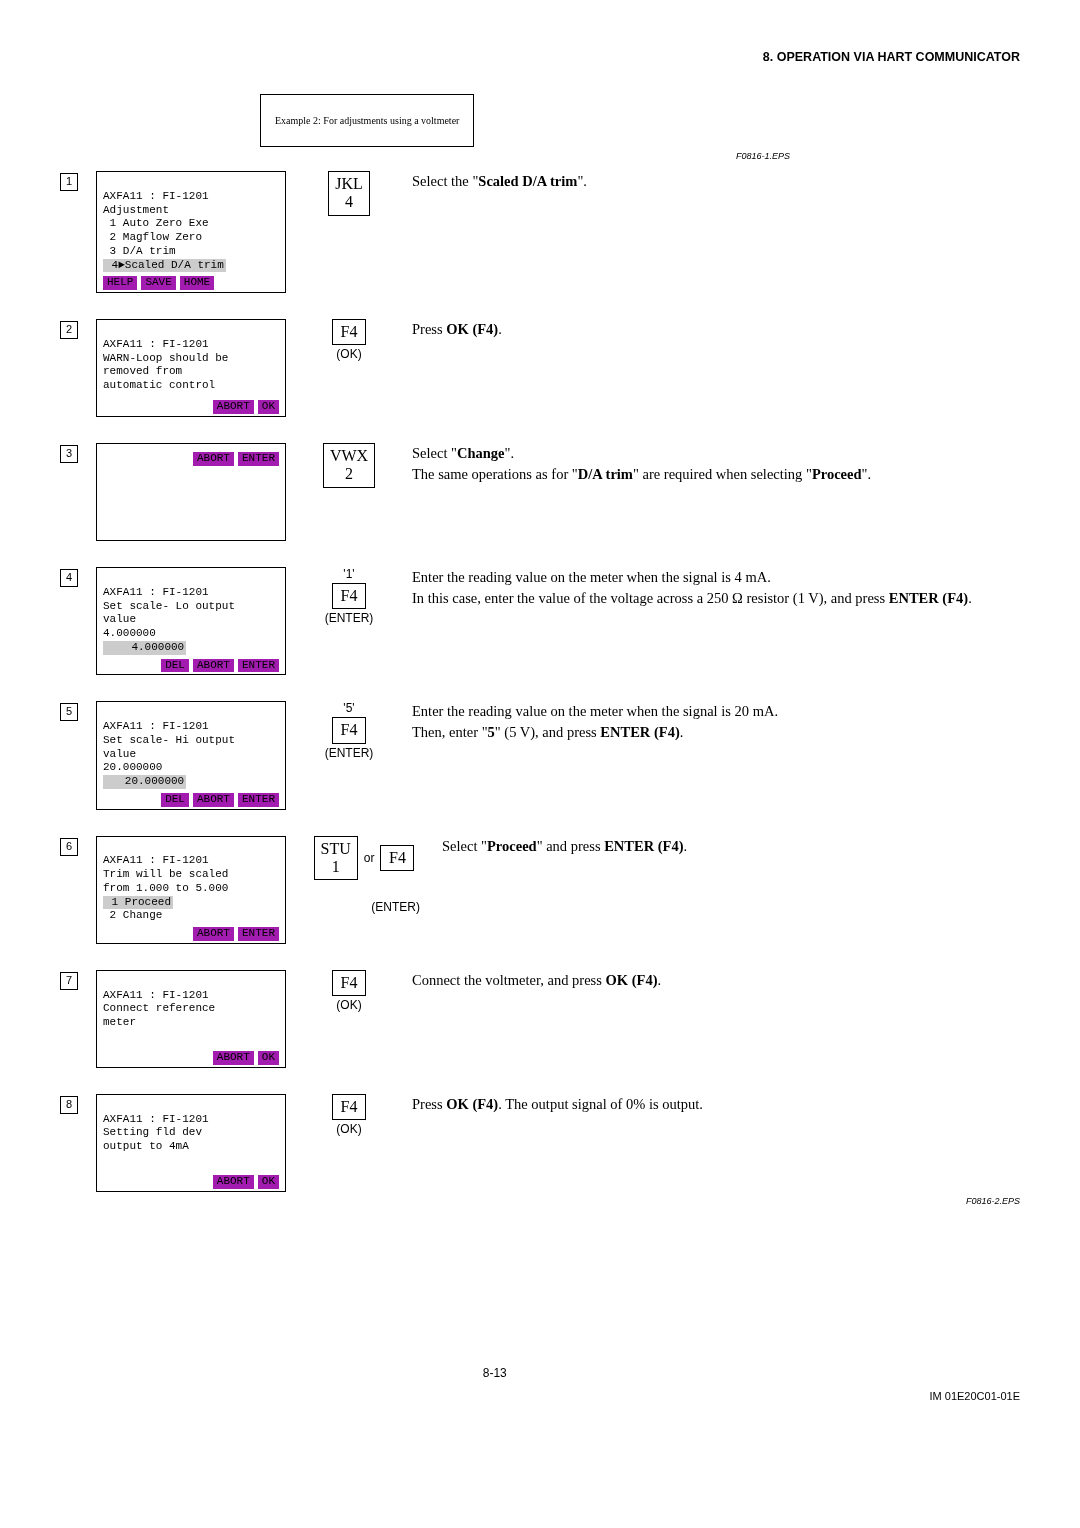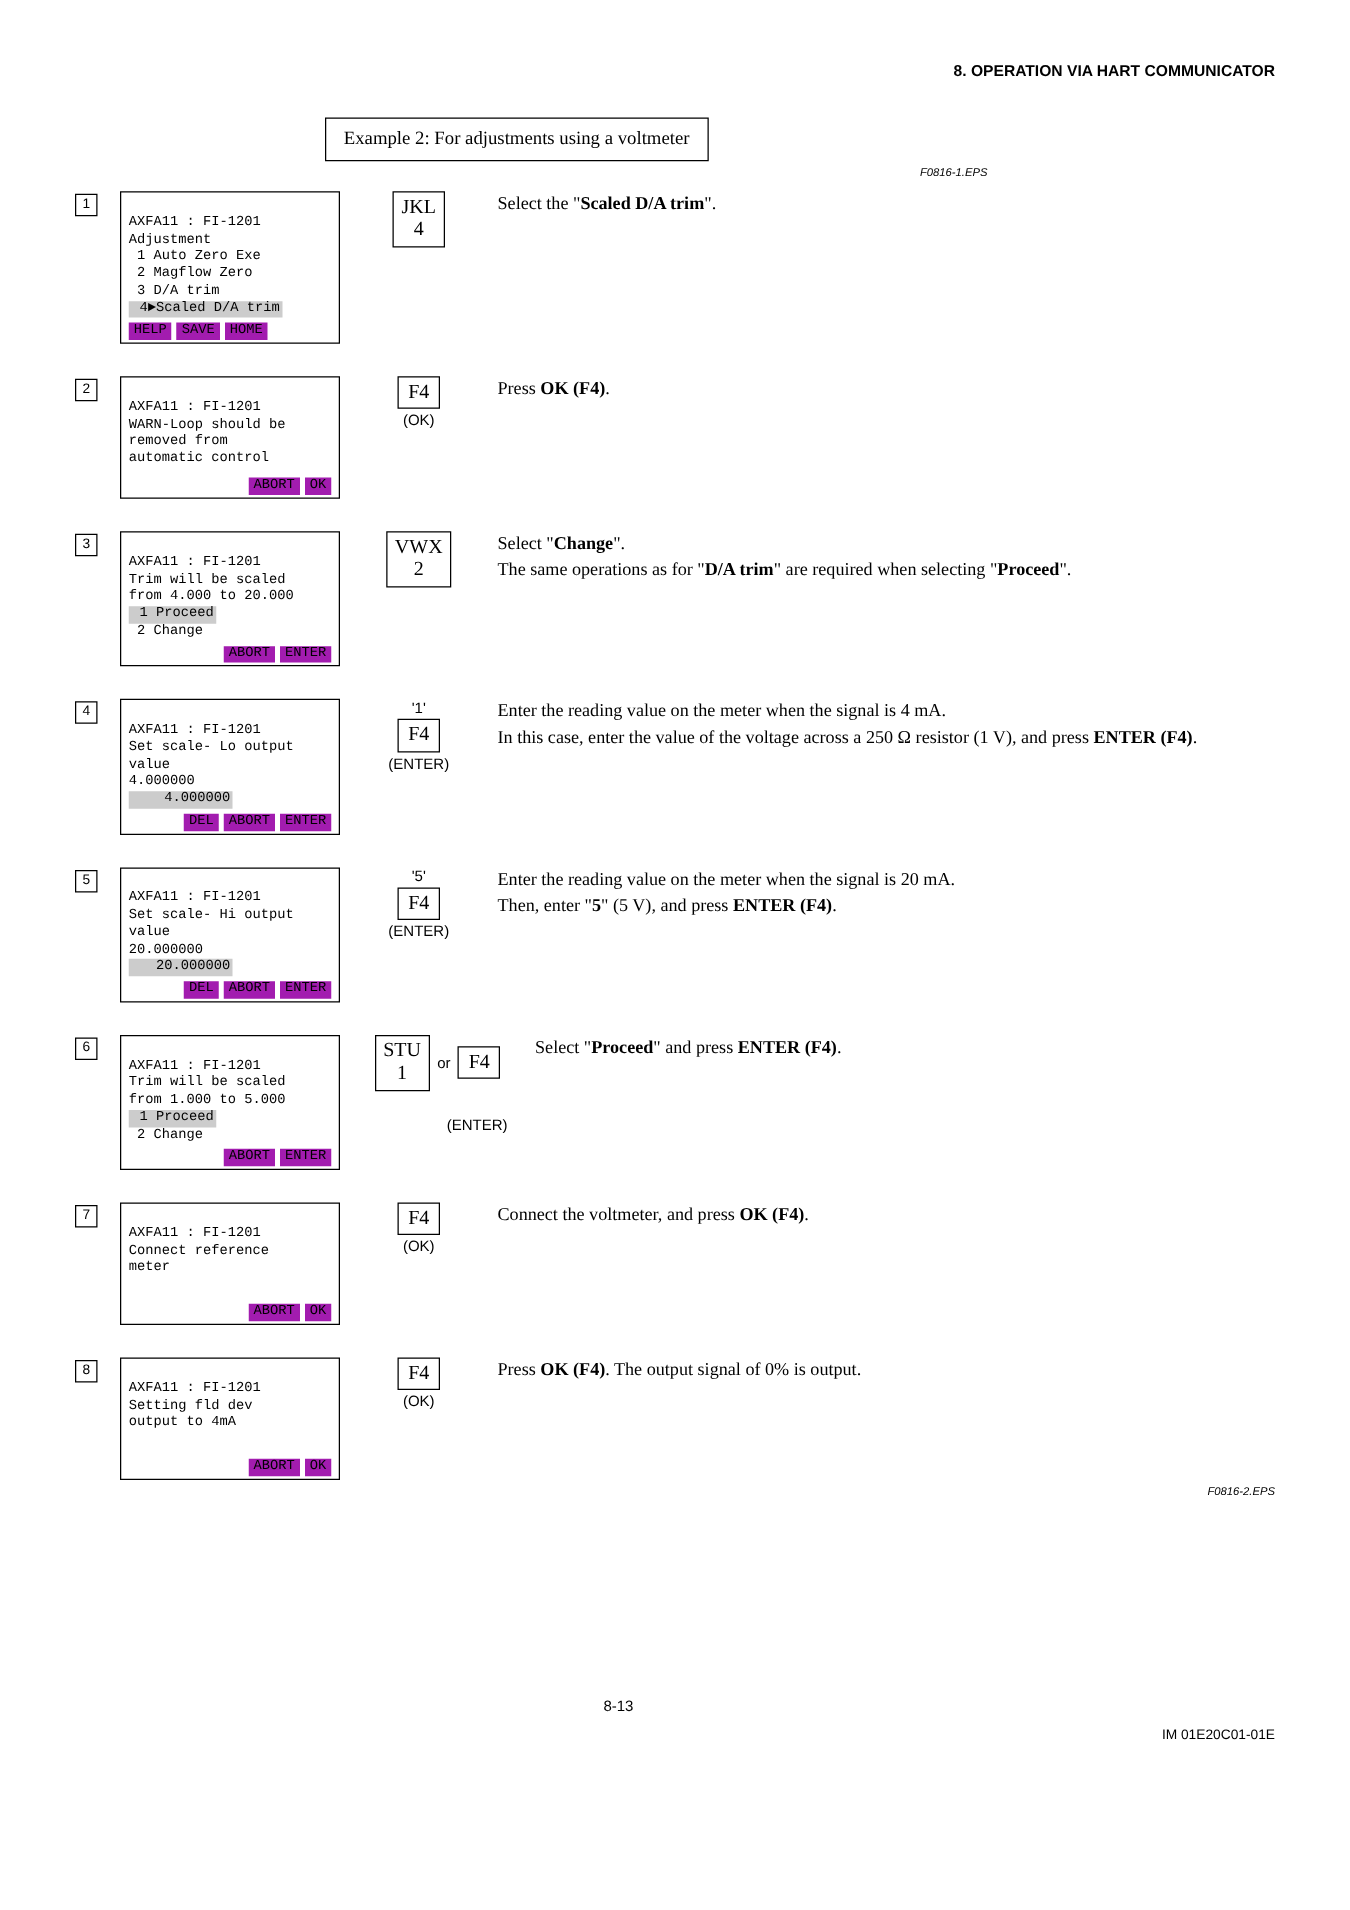--- a/index.html
+++ b/index.html
@@ -14,23 +14,23 @@
   }
   .header-right {
     text-align: right;
     font-family: Arial, sans-serif;
     font-weight: bold;
     font-size: 12.5px;
     margin-bottom: 30px;
   }
   .example-box {
     border: 1px solid #000;
-    padding: 8px 14px;
+    padding: 20px 14px;
     display: inline-block;
-    font-size: 15px;
+    font-size: 10px;
     margin-left: 200px;
     text-align: center;
   }
   .eps-label {
     font-family: Arial, sans-serif;
     font-size: 9px;
     text-align: right;
     margin-top: 4px;
     margin-bottom: 10px;
     font-style: italic;
@@ -51,21 +51,21 @@
     height: 16px;
     font-family: Arial, sans-serif;
     font-size: 11px;
     text-align: center;
     line-height: 15px;
     margin-top: 2px;
     flex-shrink: 0;
   }
   .lcd {
     border: 1px solid #000;
-    width: 176px;
+    width: 190px;
     min-height: 98px;
     font-family: "Courier New", monospace;
     font-size: 11px;
     line-height: 1.25;
     padding: 4px 6px 2px 6px;
     position: relative;
     box-sizing: border-box;
     flex-shrink: 0;
     display: flex;
     flex-direction: column;
@@ -197,26 +197,20 @@
       <div class="key-sub">(OK)</div>
     </div>
     <div class="desc">
       <span>Press </span><b>OK (F4)</b><span>.</span>
     </div>
   </div>
 
   <div class="step-row">
     <div class="step-num">3</div>
     <div class="lcd">
-      <div class="lcd-body">
-<span>AXFA11 : FI-1201</span>
-<span>Trim will be scaled</span>
-<span>from 4.000 to 20.000</span>
-<span class="lcd-hl"> 1 Proceed</span>
-<span> 2 Change</span></div>
       <div class="lcd-softkeys">
         <span>ABORT</span>
         <span>ENTER</span>
       </div>
     </div>
     <div class="key-col">
       <div class="key-box">
         <span>VWX</span><br>
         <span>2</span>
       </div>

